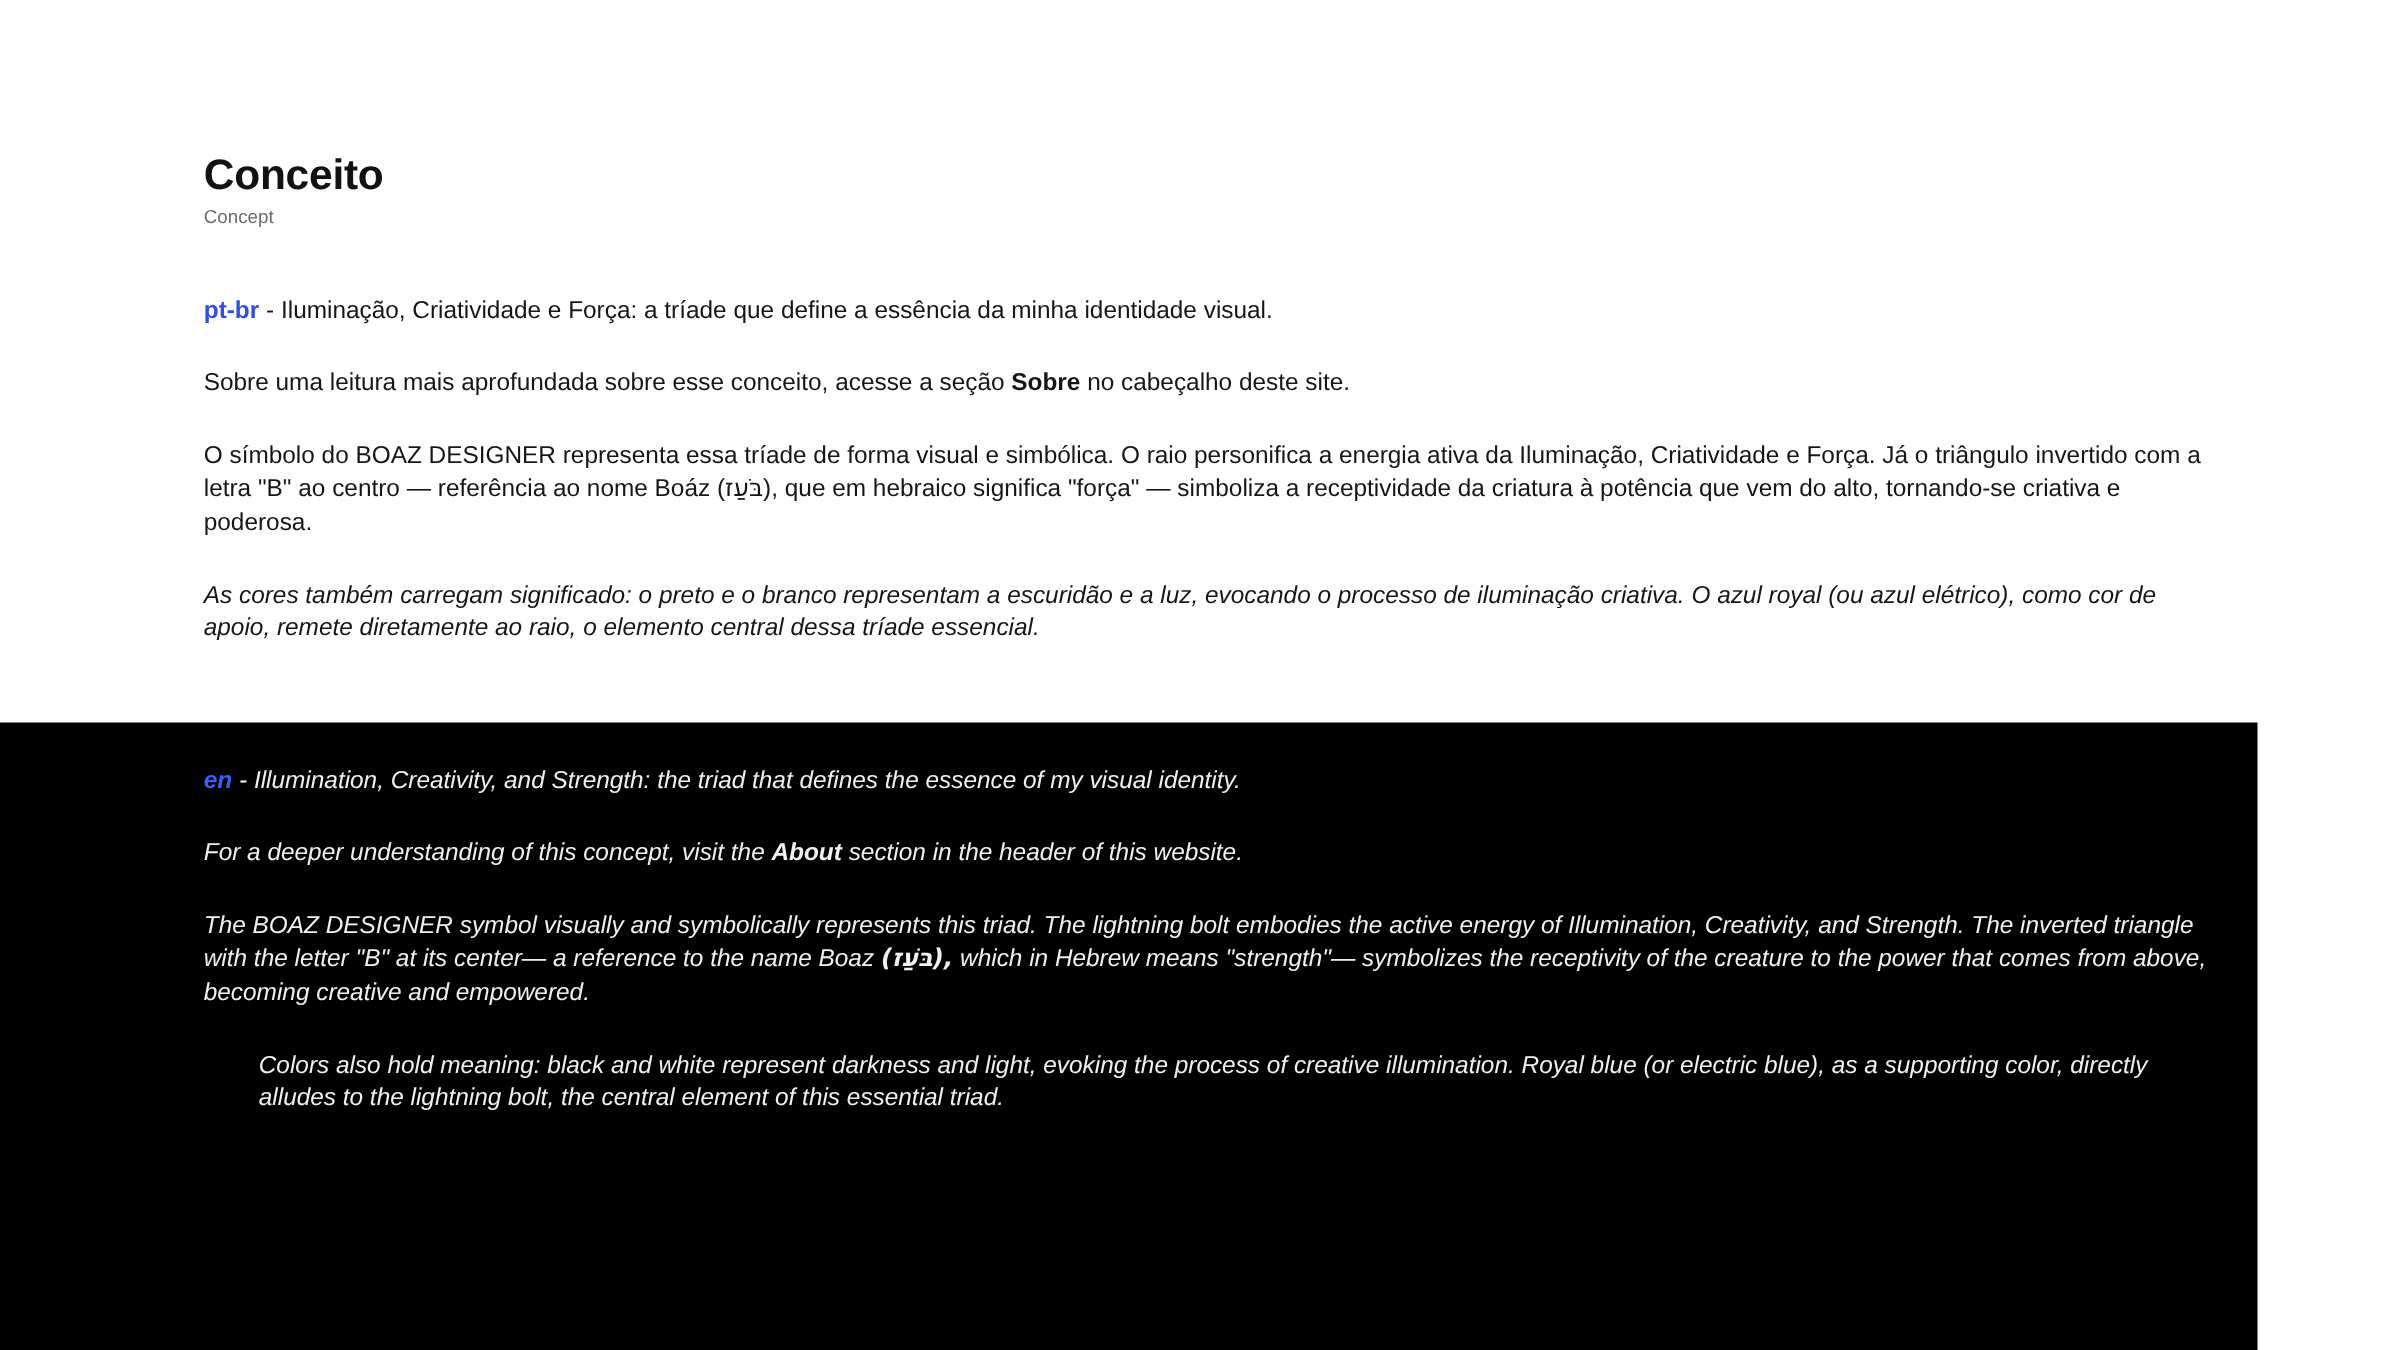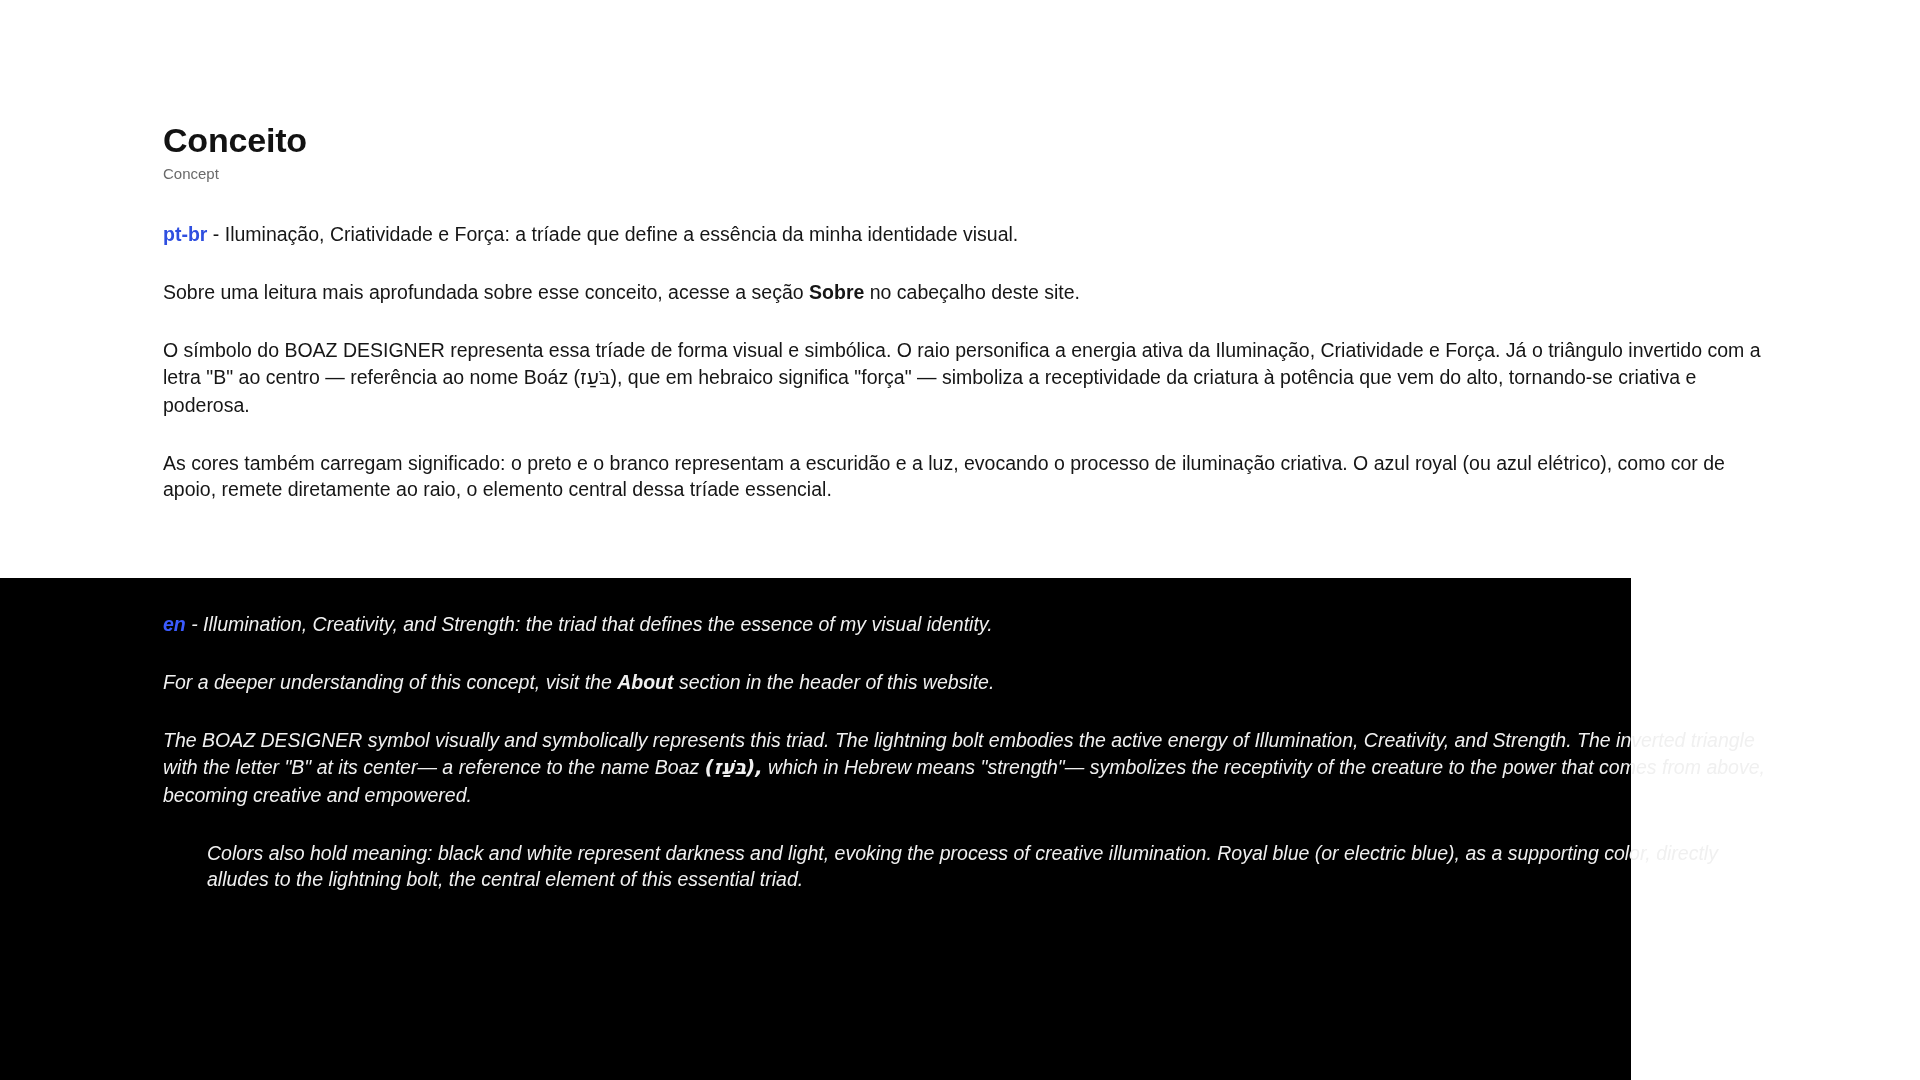--- a/index.html
+++ b/index.html
@@ -47,54 +47,55 @@
   .doc-subtitle {
     font-size: 15px;
     color: #6a6a6a;
     margin-top: 7px;
     line-height: 1.1;
   }
 
   .light-body {
     position: absolute;
     left: 163px;
-    top: 221px;
+    top: 235px;
     width: 1600px;
     font-size: 19.5px;
     line-height: 1.38;
     color: #161616;
   }
 
   .light-body p {
     margin: 0 0 31px 0;
   }
 
   .light-body p:last-child {
     margin-bottom: 16px;
+    font-style: italic;
   }
 
   .lang-tag {
     color: #2f4fe0;
     font-weight: bold;
   }
 
   .bold {
     font-weight: bold;
   }
 
   .heb {
     font-family: "DejaVu Sans", sans-serif;
   }
 
   
   .section-dark {
     position: absolute;
     top: 578px;
     left: 0;
-    width: 1631px;
+    width: 1806px;
     height: 502px;
     background: #000000;
     color: #f2f2f2;
   }
 
   .dark-body {
     position: absolute;
     left: 163px;
     top: 33px;
     width: 1620px;

